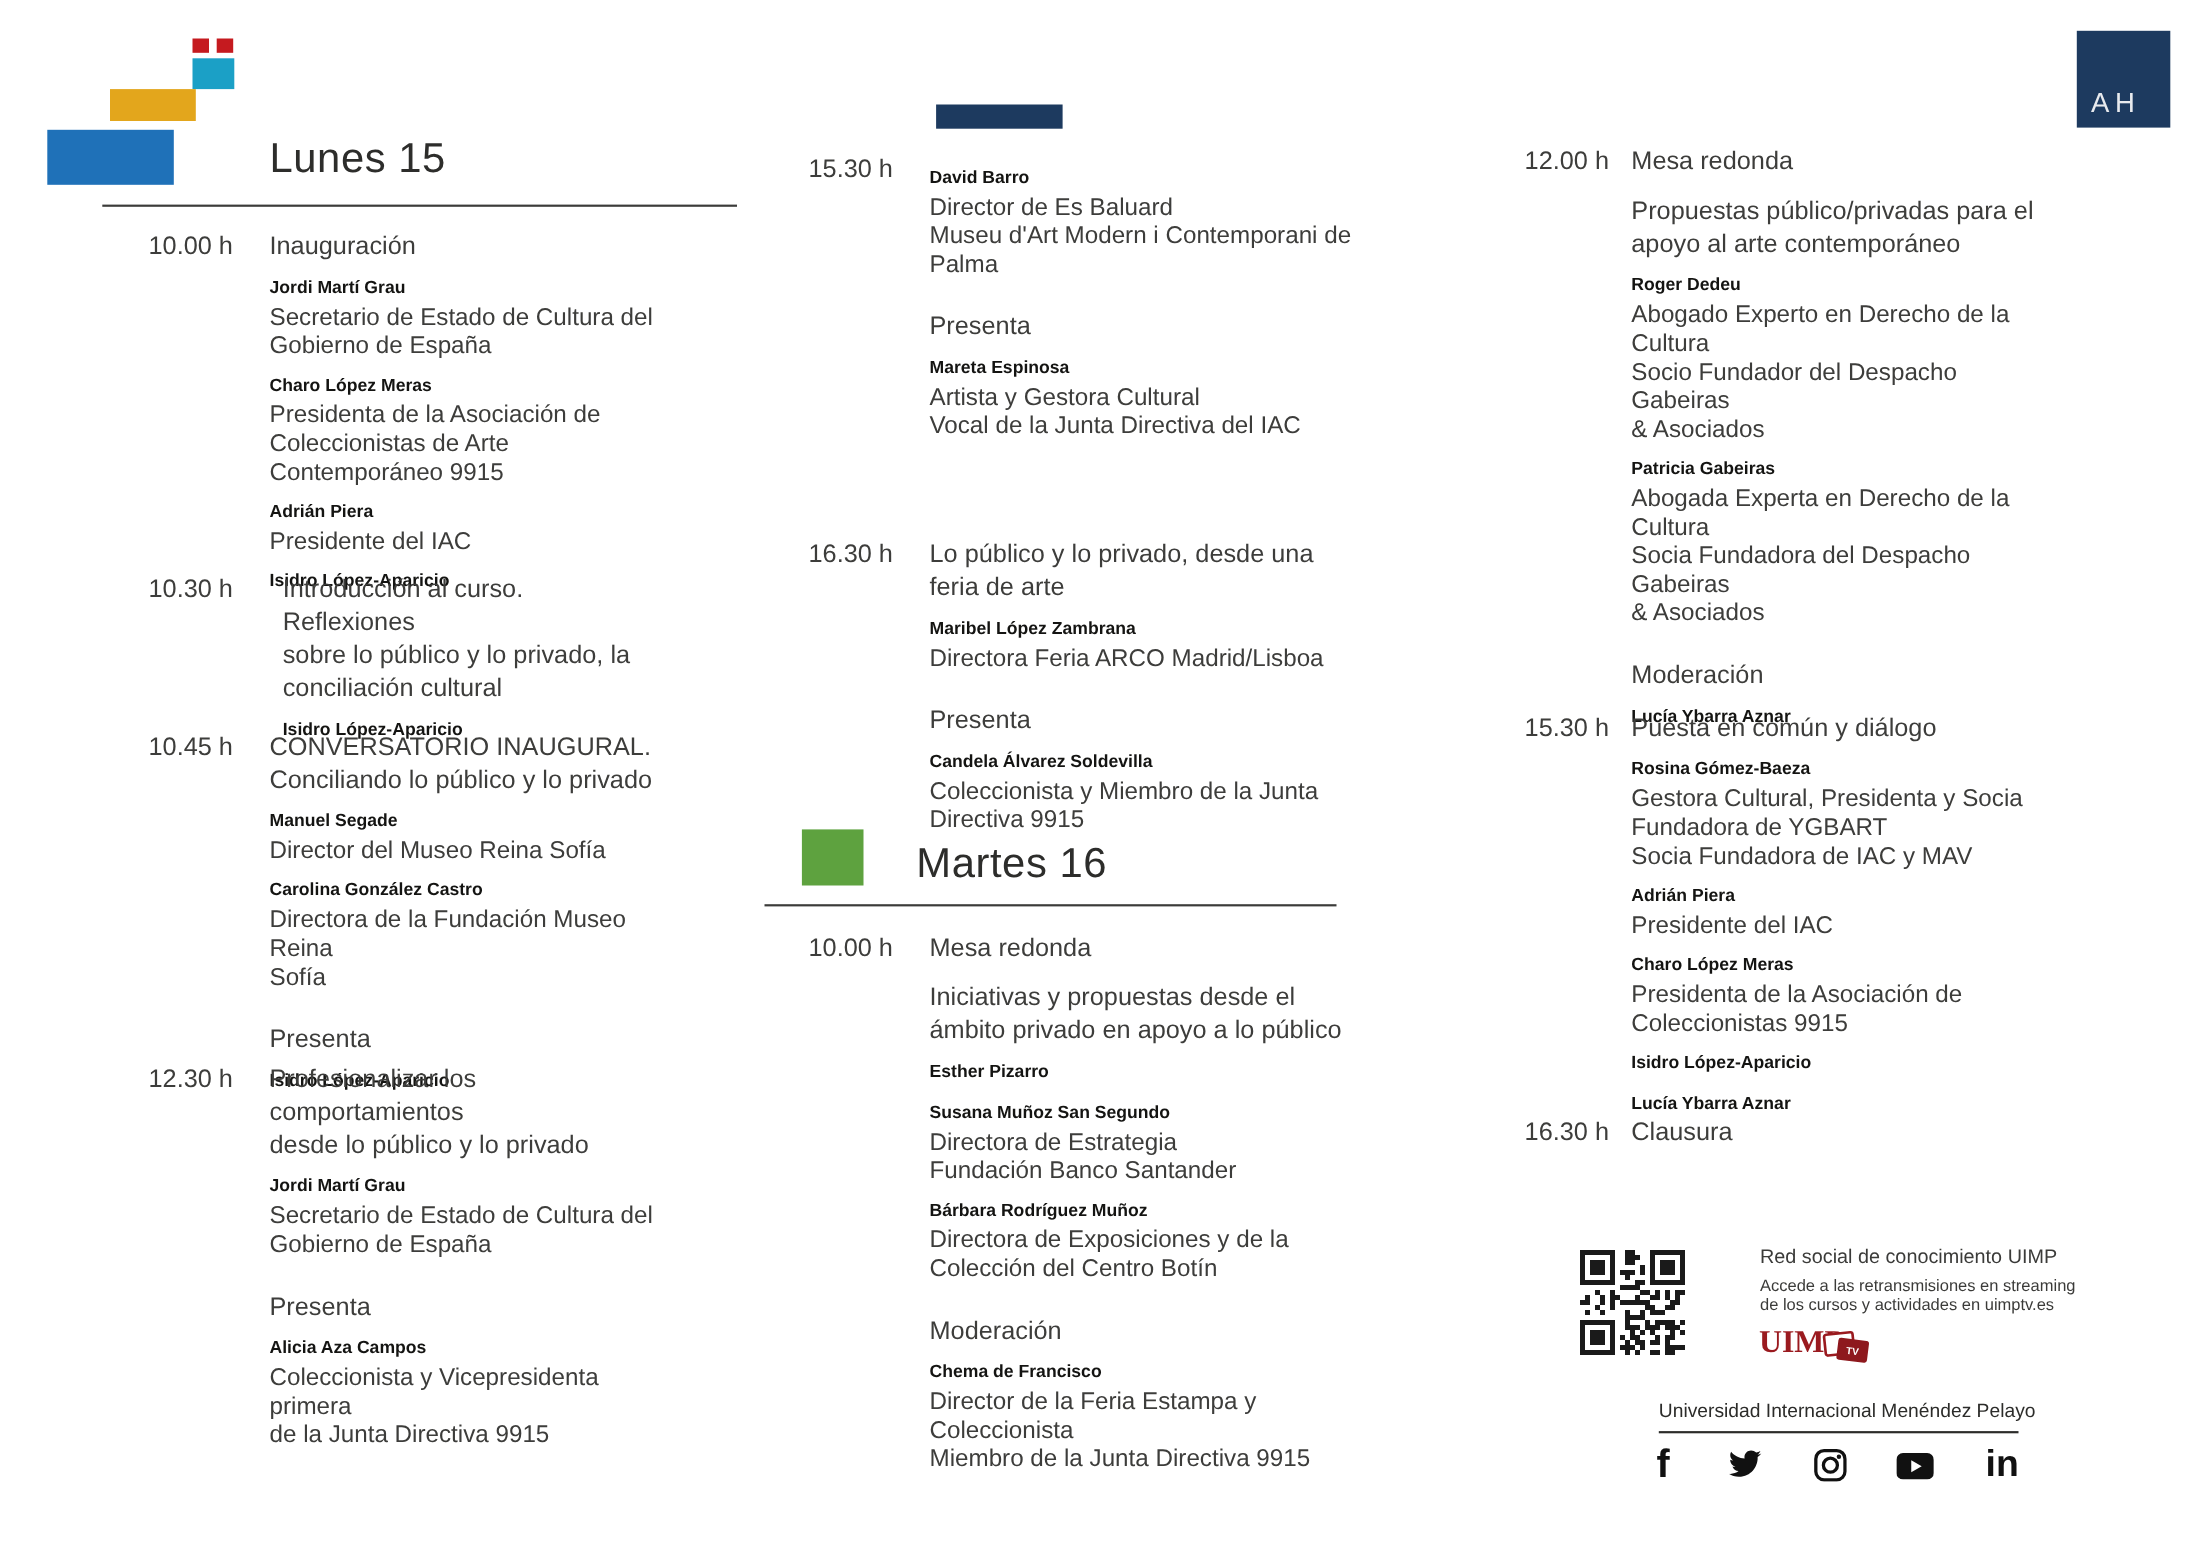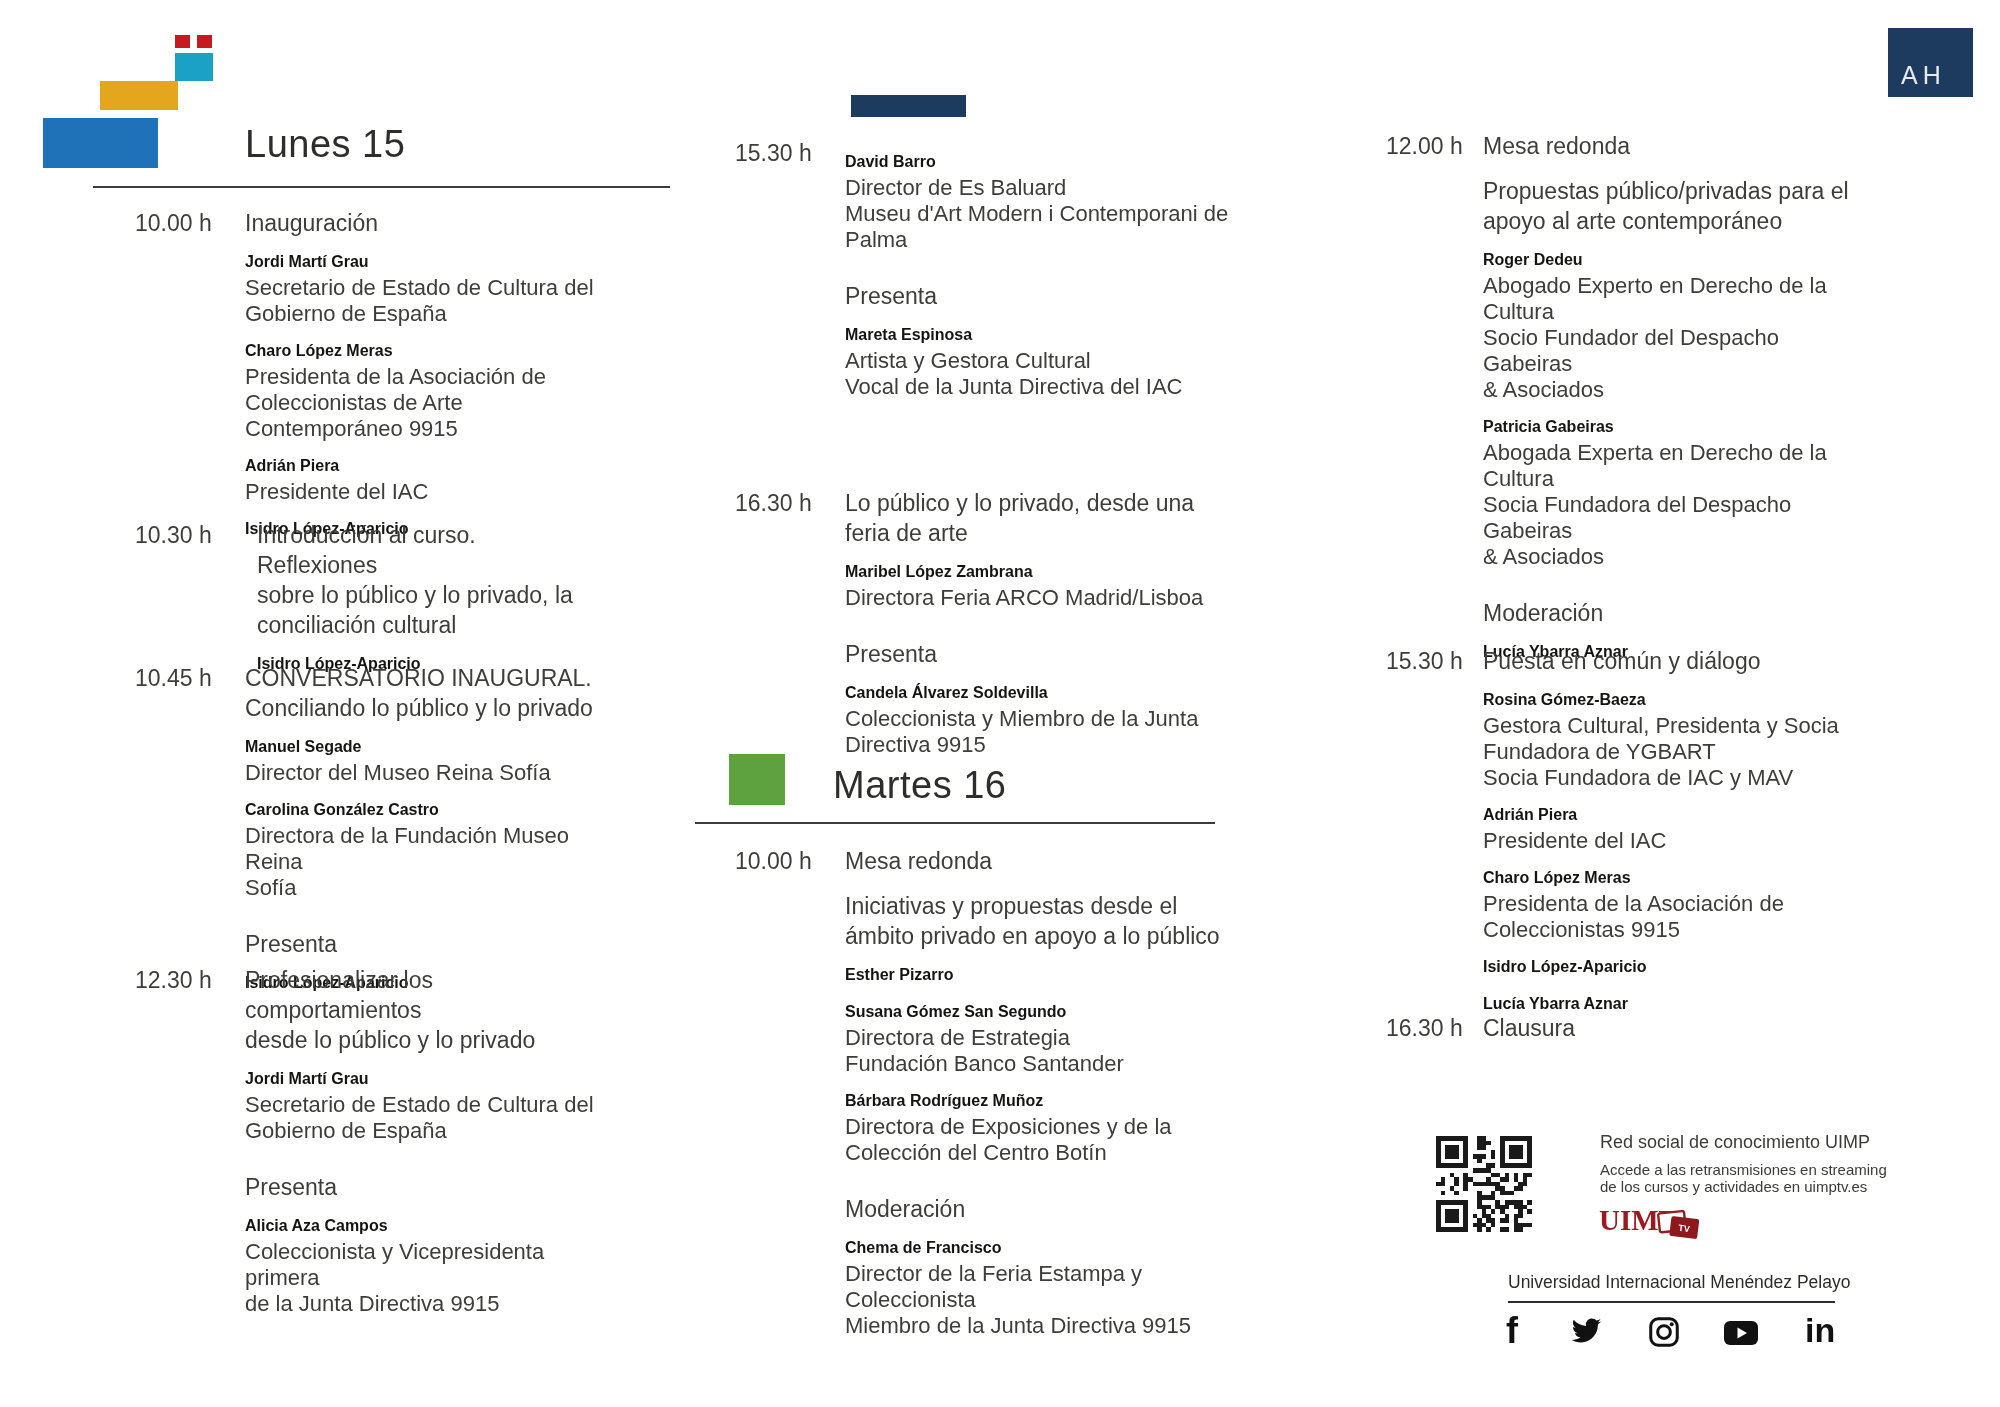--- a/index.html
+++ b/index.html
@@ -10,21 +10,21 @@
   }
   
   .blk{position:absolute;}
   
   .day-title{position:absolute;font-size:38px;line-height:44px;color:#2d2d2b;letter-spacing:0.5px;}
   .day-rule{position:absolute;height:2px;background:#3c3c3a;}
   .navybar{position:absolute;left:851px;top:95px;width:115px;height:22px;background:#1d3a5f;}
   .greensq{position:absolute;left:729px;top:754px;width:56px;height:51px;background:#5ea23f;}
   
   .badge{
-    position:absolute;left:1888px;top:28px;width:85px;height:69px;background:#1d3a5f;
+    position:absolute;left:1888px;top:28px;width:85px;height:88px;background:#1d3a5f;
     display:flex;align-items:flex-end;box-sizing:border-box;padding:0 0 9px 13px;
   }
   .badge span{color:#e8eaee;font-size:25px;letter-spacing:5px;line-height:1;}
   
   .col{position:absolute;top:0;}
   .col1{left:135px;width:462px;}
   .col2{left:735px;width:505px;}
   .col3{left:1386px;width:488px;}
   .session{position:absolute;left:0;right:0;display:grid;}
   .col1 .session,.col2 .session{grid-template-columns:110px 1fr;}
@@ -190,21 +190,21 @@
   <div class="session" style="top:846px;">
     <div class="time">10.00 h</div>
     <div>
       <div class="stitle">Mesa redonda</div>
       <div class="ssubtitle">Iniciativas y propuestas desde el
 ámbito privado en apoyo a lo público</div>
       <div class="person">
         <div class="name">Esther Pizarro</div>
       </div>
       <div class="person">
-        <div class="name">Susana Gómez San Segundo</div>
+        <div class="name">Susana Muñoz San Segundo</div>
         <div class="role">Directora de Estrategia
 Fundación Banco Santander</div>
       </div>
       <div class="person">
         <div class="name">Bárbara Rodríguez Muñoz</div>
         <div class="role">Directora de Exposiciones y de la
 Colección del Centro Botín</div>
       </div>
       <div class="subhead">Moderación</div>
       <div class="person">

